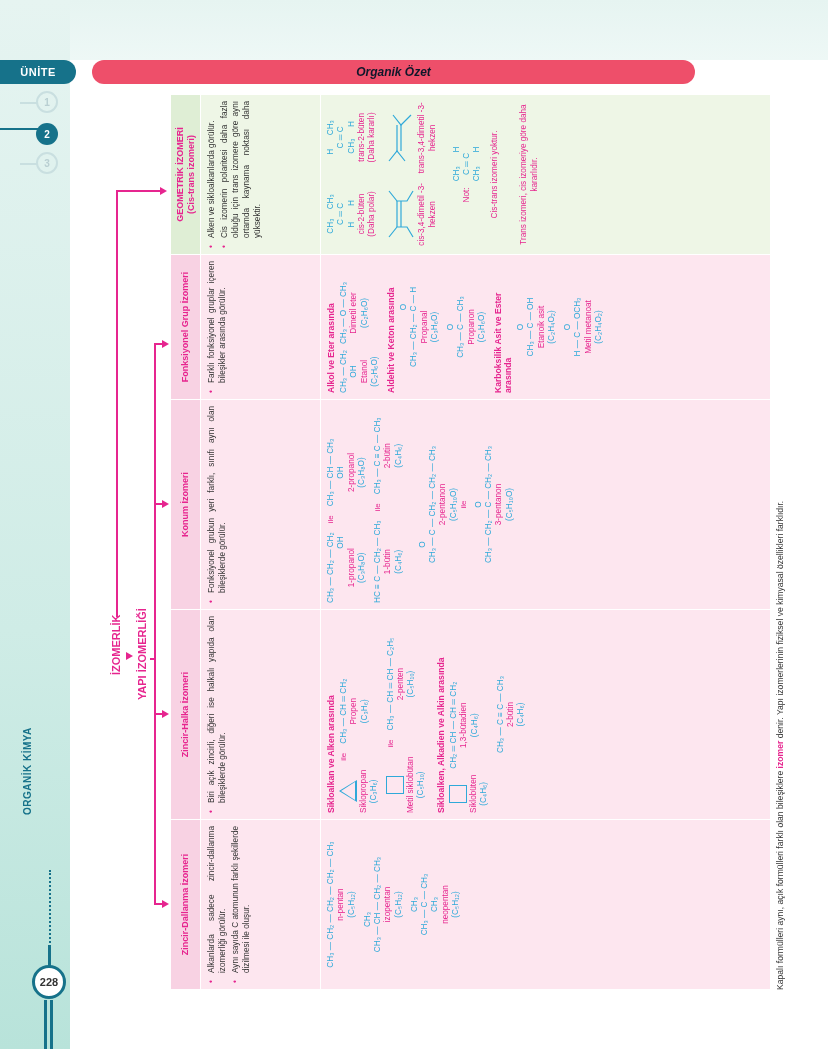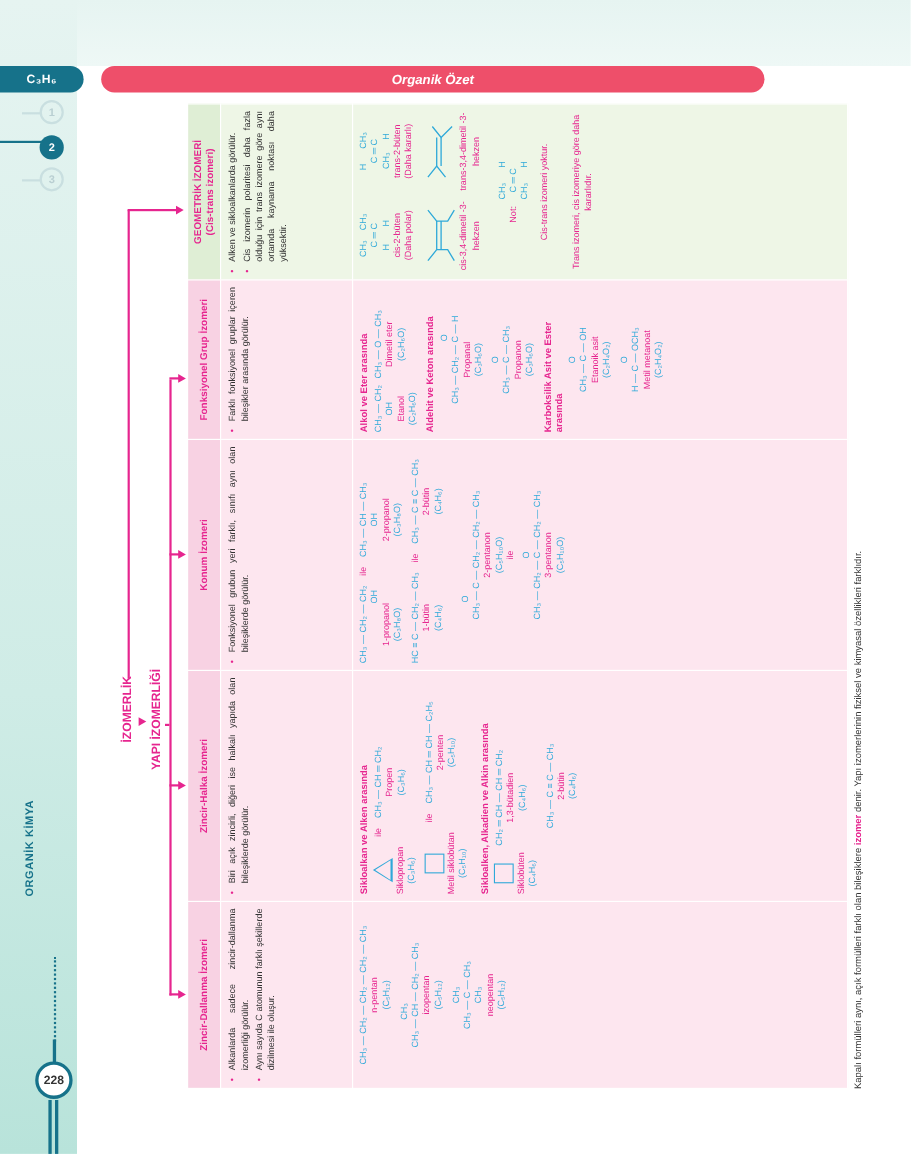--- a/index.html
+++ b/index.html
@@ -1,21 +1,21 @@
 <!DOCTYPE html>
 <html><head>
 <meta charset="utf-8">
 <style>
   * { box-sizing: border-box; margin: 0; padding: 0; }
   html, body { width: 828px; height: 1049px; overflow: hidden; background: #ffffff; font-family: "Liberation Sans", sans-serif; }
   .page { position: relative; width: 828px; height: 1049px; background: #ffffff; }
   .top-band { position: absolute; left: 0; top: 0; width: 828px; height: 60px; background: linear-gradient(180deg, #e6f4f1 0%, #eef8f6 100%); }
   .left-band { position: absolute; left: 0; top: 0; width: 70px; height: 1049px; background: linear-gradient(180deg, #e6f4f1 0%, #cfece6 60%, #b8e3da 100%); }
   .unite-tab { position: absolute; left: 0; top: 60px; width: 76px; height: 24px; background: #16728a; border-radius: 0 12px 12px 0; color: #ffffff; font-weight: bold; font-size: 11px; display: flex; align-items: center; justify-content: center; letter-spacing: 0.5px; }
-  .title-bar { position: absolute; left: 92px; top: 60px; width: 603px; height: 24px; background: #ee4f6a; border-radius: 12px; color: #ffffff; font-weight: bold; font-style: italic; font-size: 12px; display: flex; align-items: center; justify-content: center; }
+  .title-bar { position: absolute; left: 92px; top: 60px; width: 603px; height: 24px; background: #ee4f6a; border-radius: 12px; color: #0f172a; font-weight: bold; font-style: italic; font-size: 12px; display: flex; align-items: center; justify-content: center; }
   .step { position: absolute; left: 36px; width: 22px; height: 22px; border-radius: 50%; display: flex; align-items: center; justify-content: center; font-size: 10px; font-weight: bold; }
   .step.inactive { border: 2px solid #c9dfe0; color: #b9cfd2; background: transparent; }
   .step.active { background: #16728a; color: #ffffff; }
   .step-line { position: absolute; height: 2px; background: #c9dfe0; }
   .step-line.active { background: #16728a; }
   .side-label { position: absolute; left: 22px; top: 815px; width: 150px; transform-origin: 0 0; transform: rotate(-90deg); color: #16728a; font-weight: bold; font-size: 10px; letter-spacing: 0.5px; white-space: nowrap; }
   .page-num { position: absolute; left: 32px; top: 965px; width: 34px; height: 34px; border-radius: 50%; border: 3px solid #16728a; background: #ffffff; color: #333; font-weight: bold; font-size: 11px; display: flex; align-items: center; justify-content: center; }
   .vline { position: absolute; width: 3px; background: #16728a; }
   .dots { position: absolute; left: 49px; width: 2px; }
 
@@ -49,21 +49,21 @@
   .footer-note { position: absolute; left: 10px; top: 685px; width: 895px; font-size: 8.6px; color: #333; white-space: nowrap; }
   .footer-note .hl { color: #e6258f; font-weight: bold; }
 </style>
 </head>
 <body>
 
 <div class="page">
   <div class="top-band"></div>
   <div class="left-band"></div>
 
-  <div class="unite-tab">C₃H₆</div>
+  <div class="unite-tab">ÜNİTE</div>
   <div class="title-bar">Organik Özet</div>
 
   <div class="step-line" style="left:20px;top:102px;width:18px;"></div>
   <div class="step inactive" style="top:91px;">1</div>
   <div class="step-line active" style="left:0;top:128px;width:40px;"></div>
   <div class="step active" style="top:123px;">2</div>
   <div class="step-line" style="left:20px;top:163px;width:18px;"></div>
   <div class="step inactive" style="top:152px;">3</div>
 
   <div class="side-label">ORGANİK KİMYA</div>

